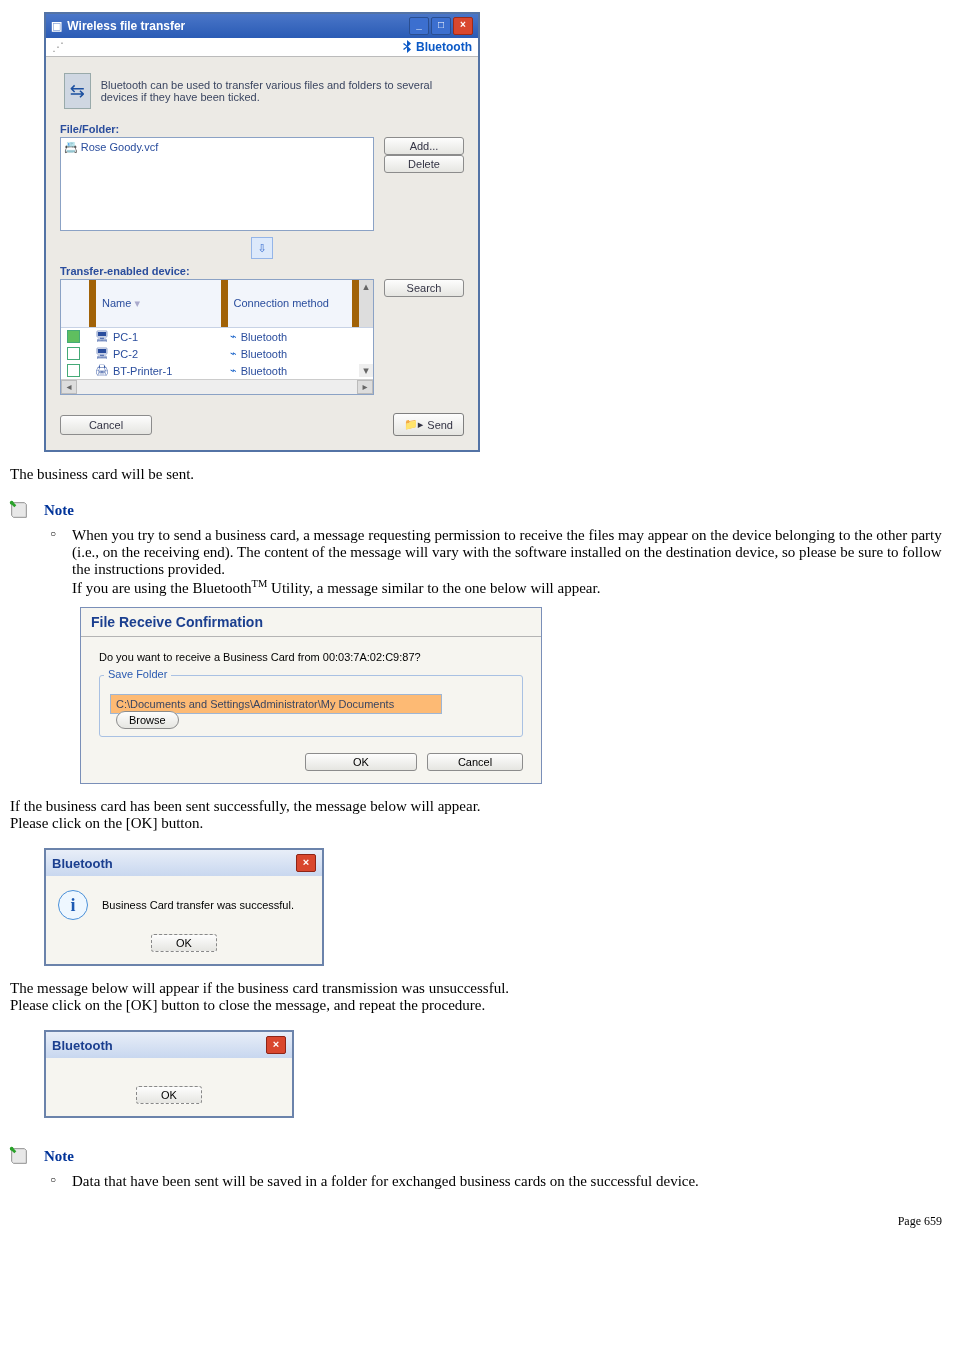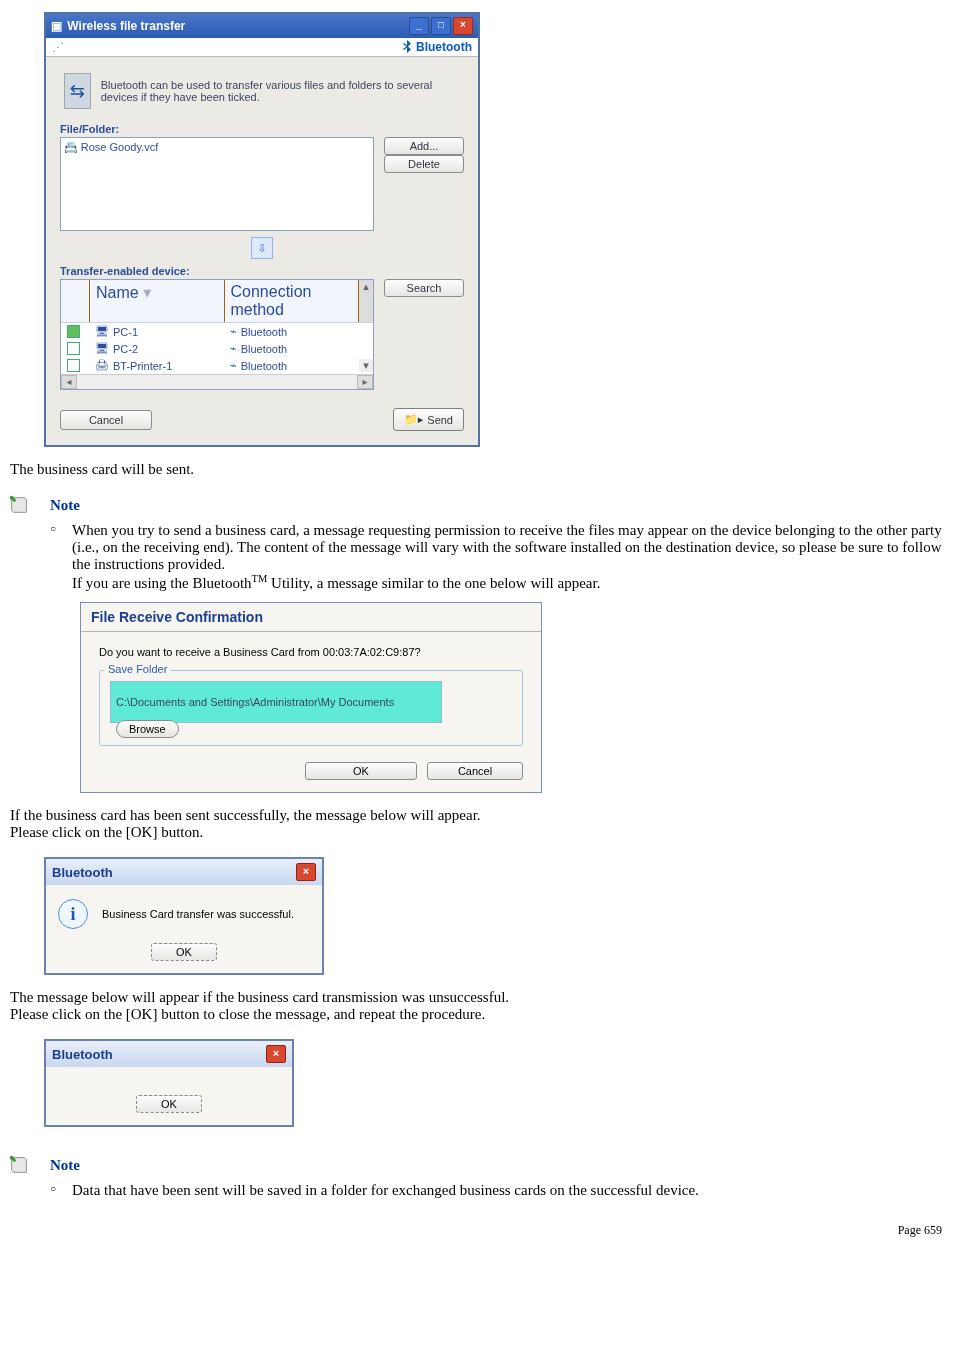--- a/index.html
+++ b/index.html
@@ -71,37 +71,37 @@
   }
   .arrow-down {
     width: 20px; height: 20px; border: 1px solid #94b5e8;
     background: #dce9fb; margin: 6px auto 2px auto;
     display:flex; align-items:center; justify-content:center; color:#3a6fd0;
   }
   .dev-table {
     width: 330px; border: 1px solid #8ba2c5; background:#fff; display:inline-block; vertical-align:top;
   }
   .dev-head { display:flex; border-bottom: 1px solid #c7d2e5; background:#f2f5fb; }
-  .dev-head .col { color:#2a4d9d; padding:3px 6px; font-size:16px; border-right:1px solid #a16207;}
+  .dev-head .col { color:#2a4d9d; padding:17px 6px; font-size:11px; border-right:7px solid #a16207;}
   .col-chk { width:16px; }
   .col-name { flex:1; }
   .col-conn { flex:1; }
   .col-scroll { width:14px; background:#ddd;}
   .dev-row { display:flex; align-items:center; }
   .dev-row .cell { padding:2px 6px; color:#2a4d9d; display:flex; align-items:center; gap:4px;}
   .chk { width:11px; height:11px; border:1px solid #4a7; display:inline-block;}
   .chk.checked { background: #5fbf5f; }
   .hscroll { height:14px; background:#eee; border-top:1px solid #ccc; display:flex; justify-content:space-between;}
   .hscroll .ar { width:14px; background:#ddd; border:1px solid #bbb; text-align:center; font-size:10px; color:#666;}
   .bottom-row { display:flex; justify-content: space-between; align-items:center; margin-top:18px;}
   .send-btn { display:flex; align-items:center; gap:4px; border:1px solid #7f7f7f; padding:4px 10px; border-radius:3px; background:linear-gradient(#fdfdfd,#e5e5e1);}
 
   .body-text { margin: 14px 2px 16px 2px; }
 
-  .note-icon-wrap { display:flex; align-items:center; gap:20px; margin: 6px 0 6px 0;}
+  .note-icon-wrap { display:flex; align-items:center; gap:14px; margin: 6px 0 6px 0;}
   .note-icon { width:22px; height:22px; position:relative;}
   .note-icon svg { width:22px; height:22px; }
   .note-label { color:#003399; font-weight:bold; }
 
   ul.bullets { list-style: none; padding-left: 20px; margin: 4px 0 10px 30px;}
   ul.bullets > li { position:relative; padding-left: 14px; margin-bottom: 4px;}
   ul.bullets > li::before {
     content: "○"; position:absolute; left:-8px; top:1px; font-size:10px; color:#000;
   }
 
@@ -109,21 +109,21 @@
 
   
   .frc {
     width: 460px; border:1px solid #7a8fb8; background:#f6f5f0; font-family: Tahoma, sans-serif; font-size: 11px;
     margin-left: 72px; margin-top: 6px;
   }
   .frc-title { color:#1b3f8f; font-weight:bold; font-size:14px; padding:6px 10px; border-bottom:1px solid #b4b4b4;}
   .frc-body { padding: 14px 18px 12px 18px;}
   .fieldset { border:1px solid #a9c1e3; border-radius:3px; padding:10px 10px 10px 10px; margin-top:12px; position:relative;}
   .fieldset .legend { position:absolute; top:-8px; left:4px; background:#f6f5f0; padding:0 4px; color:#2a5ab0;}
-  .fieldbox { border:1px solid #9eb6d5; background:#5eead4; padding:14px 5px; width:320px; display:inline-block; color:#3a4560;}
+  .fieldbox { border:1px solid #9eb6d5; background:#fdba74; padding:3px 5px; width:320px; display:inline-block; color:#3a4560;margin-top:8px;}
   .frc-btns { display:flex; gap:10px; justify-content:flex-end; margin-top:16px;}
 
   
   .msgbox {
     width: 276px; border:2px solid #6b83ab; background:#eceae5; font-family: Tahoma, sans-serif; font-size:11px;
     margin-left: 36px; margin-top: 8px; margin-bottom: 4px;
   }
   .msgbox .mtitle {
     background: linear-gradient(#e8eef8,#c8d7ef);
     color:#1b3f8f; font-weight:bold; font-size:13px; padding:4px 6px;

